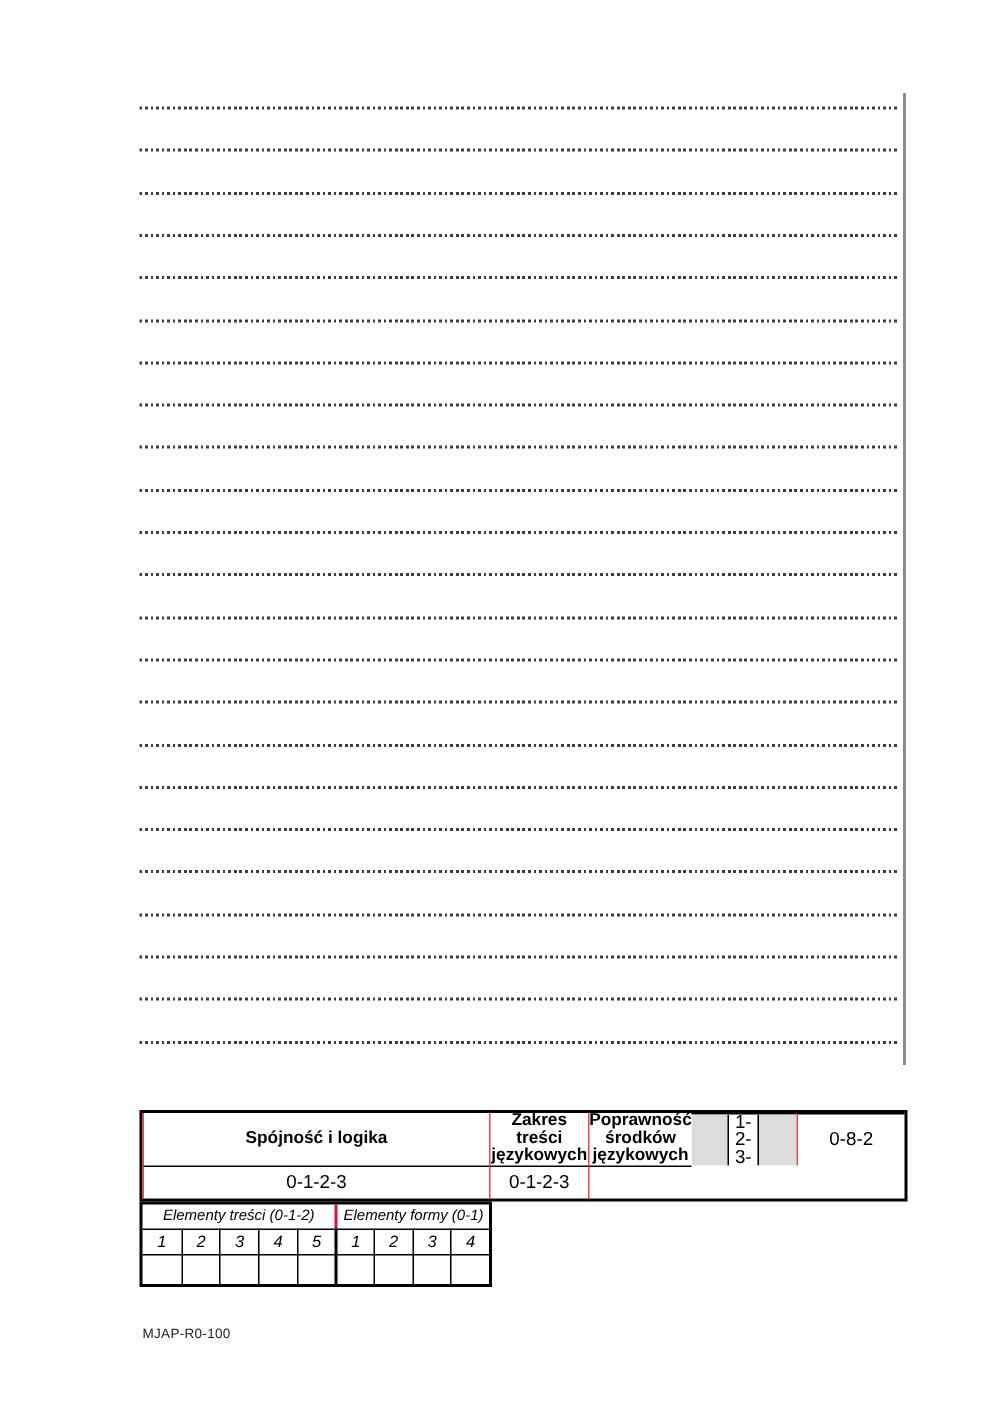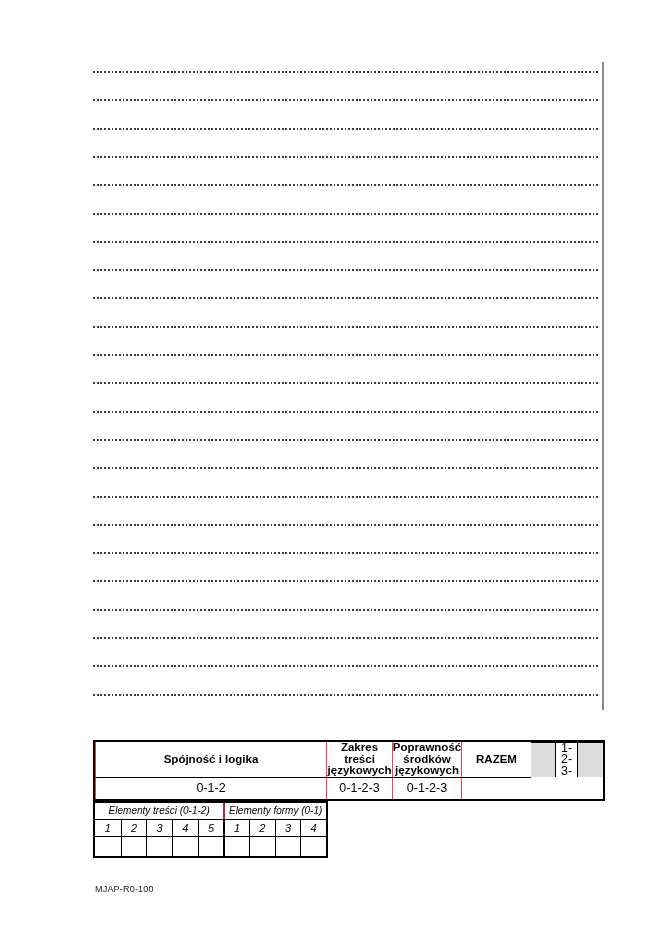--- a/index.html
+++ b/index.html
@@ -107,28 +107,27 @@
       <div class="dotline" style="top: 622.6px;"></div>
     </div>
 
   <div class="vrule"></div>
 
   <div class="score-table">
 
     <div class="mcell">Spójność i logika</div>
     <div class="mcell">Zakres treści językowych</div>
     <div class="mcell">Poprawność środków językowych</div>
-    <div class="mcell">RAZEM</div>
 
     <div class="mcell first vrow splitcell">
       <div class="shaded left" style="background: rgb(220, 220, 220);"></div>
       <div class="scale-mid">0-1-2-3-4-5</div>
       <div class="shaded right" style="background: rgb(220, 220, 220);"></div>
     </div>
-    <div class="mcell vrow">0-1-2</div>
+    <div class="mcell vrow">0-8-2</div>
     <div class="mcell vrow">0-1-2-3</div>
     <div class="mcell vrow">0-1-2-3</div>
     <div class="mcell vrow"></div>
   </div>
 
   <div class="detail-table">
     <div class="sub-head content">Elementy treści (0-1-2)</div>
     <div class="sub-head form">Elementy formy (0-1)</div>
 
   <div class="sub-cell colfirst" style="grid-area: 2 / 1;">1</div>

